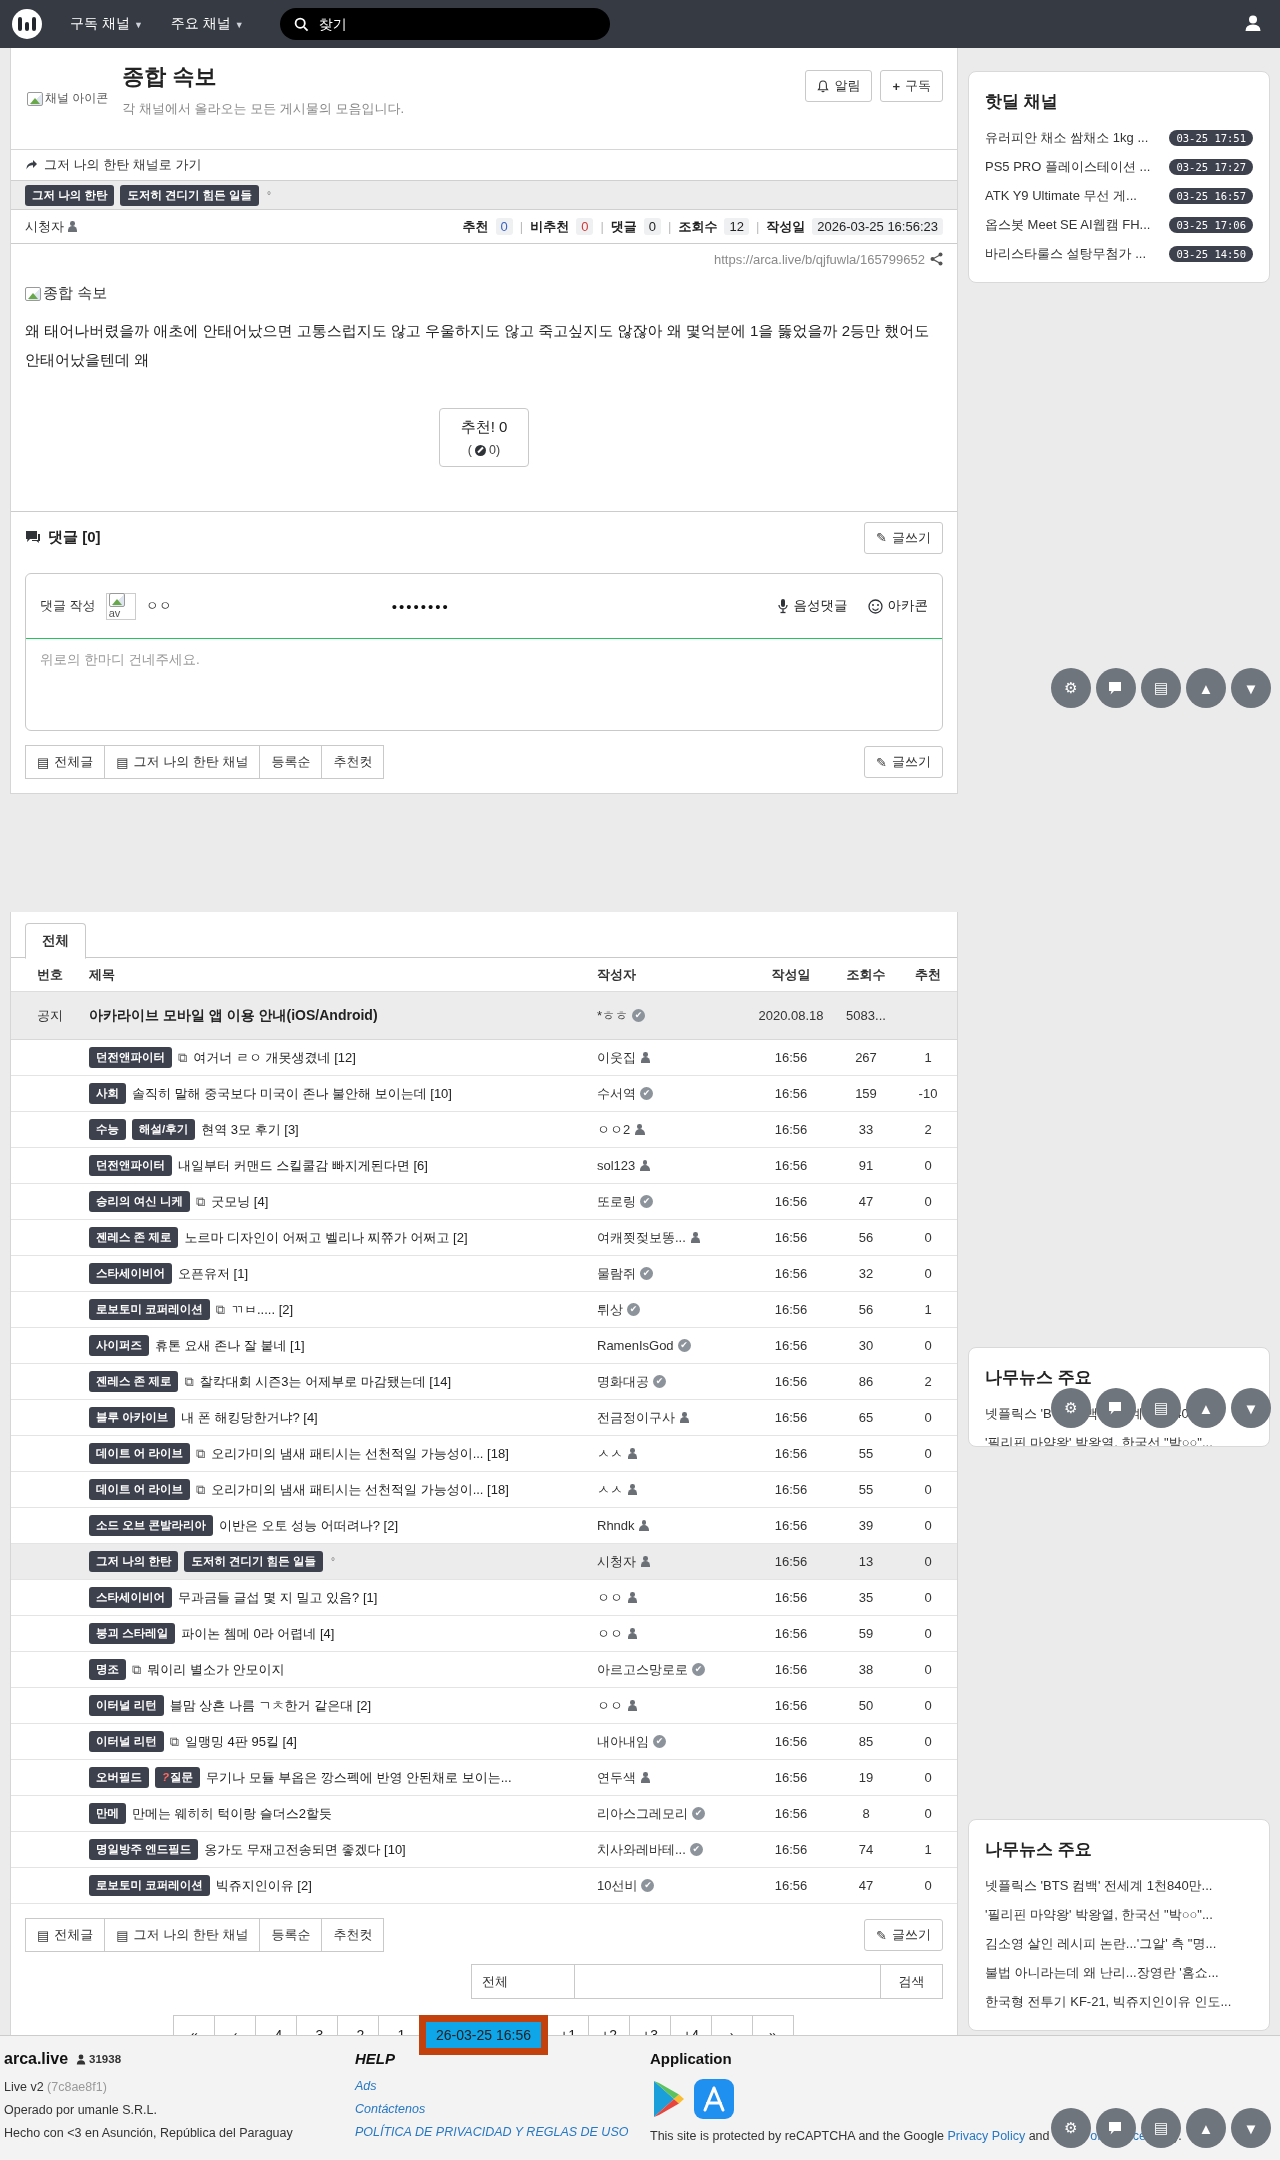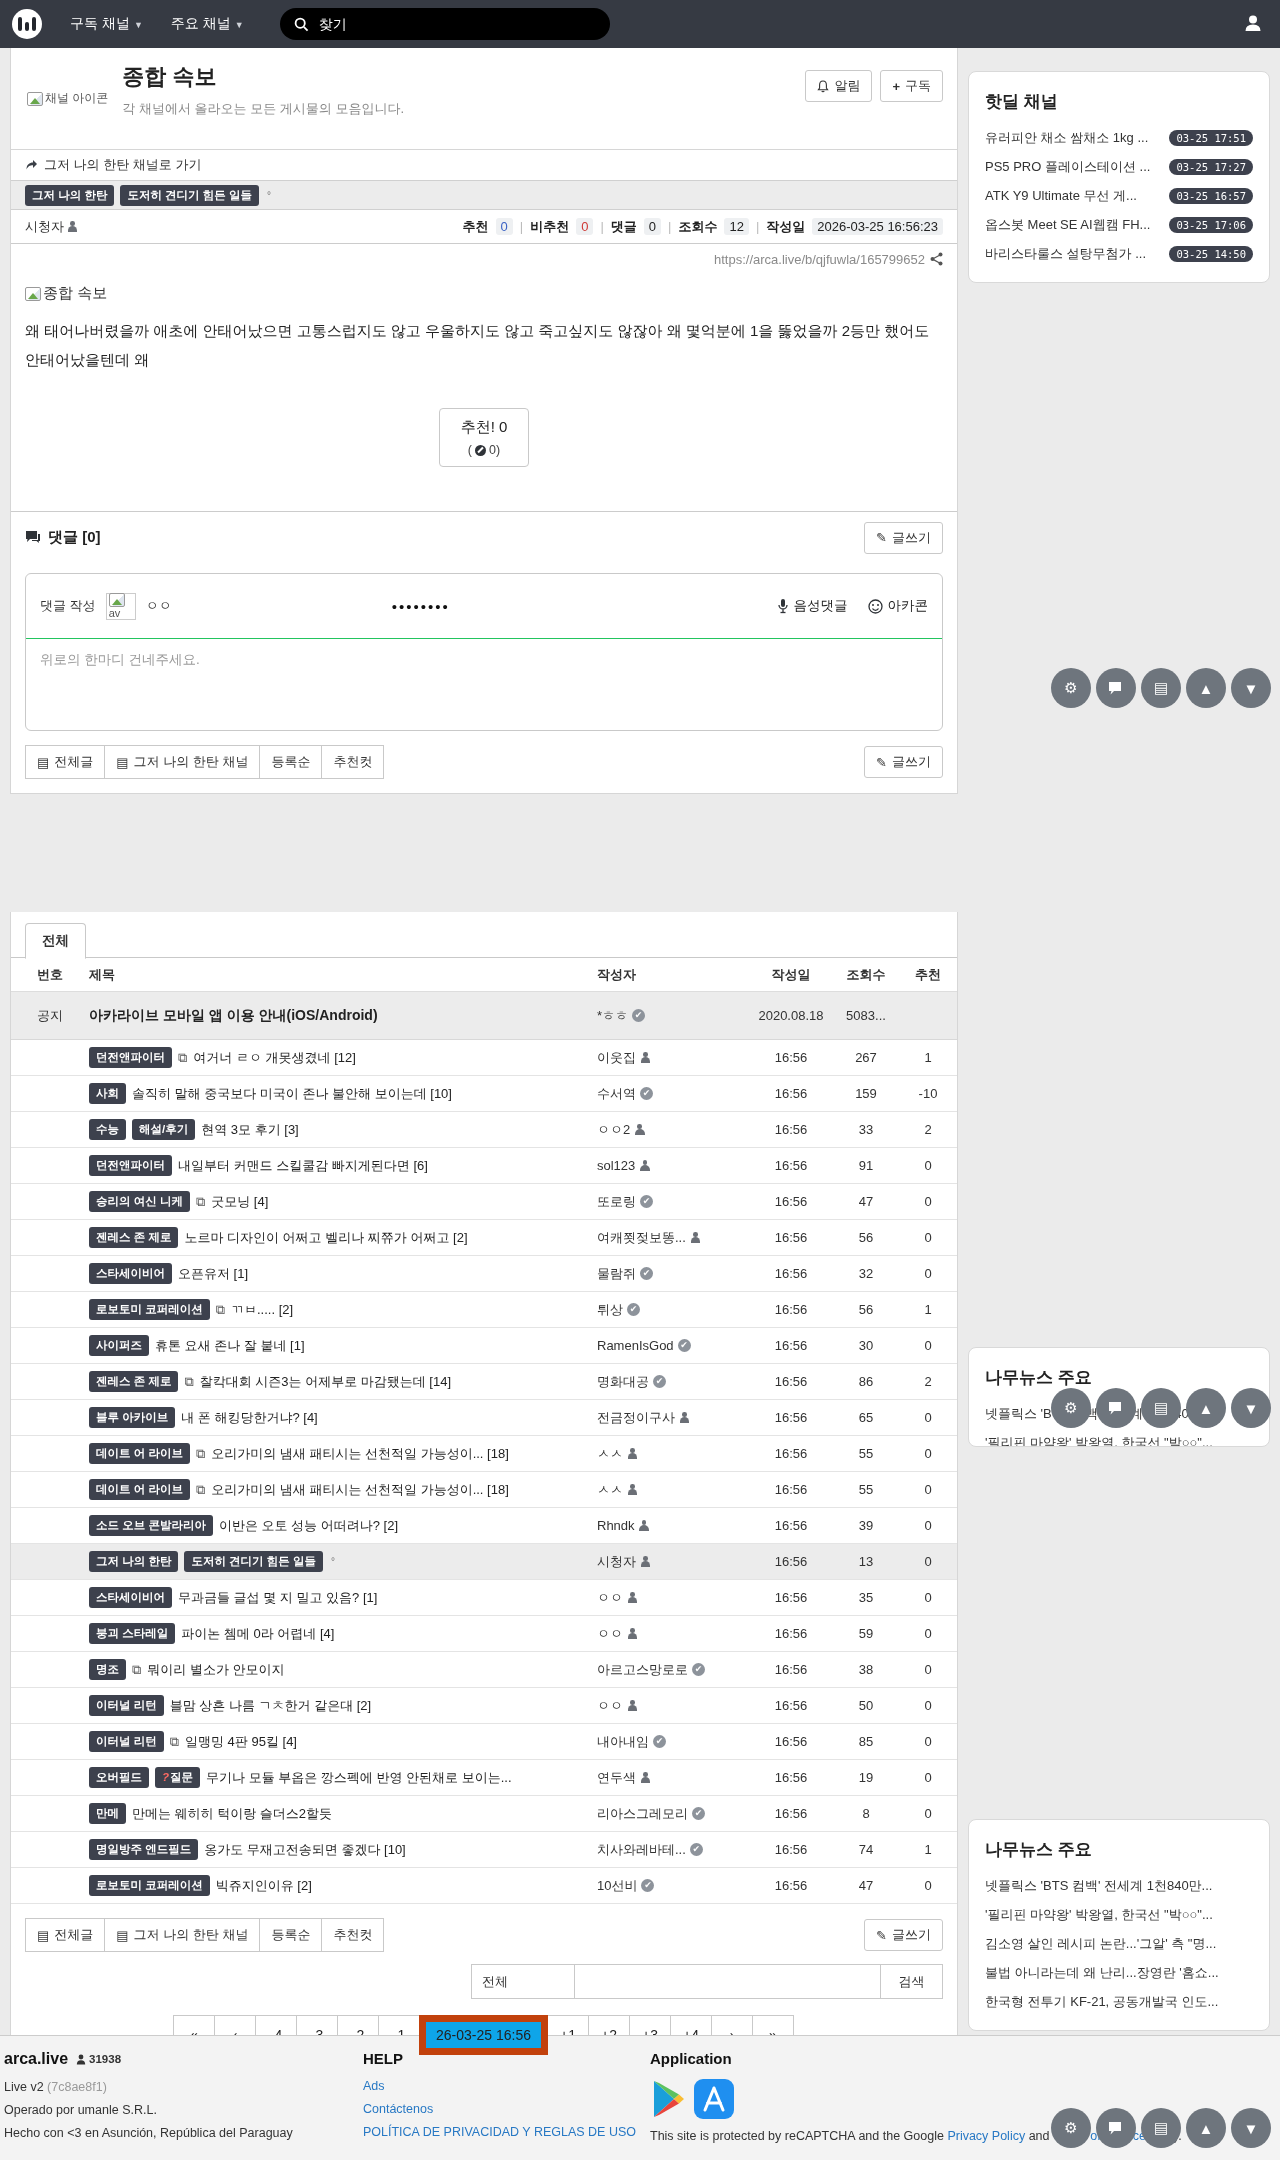--- a/index.html
+++ b/index.html
@@ -122,21 +122,21 @@
   .fab-group { position:absolute; left:1051px; display:flex; gap:5px; z-index:40; }
   .fab { width:40px; height:40px; border-radius:50%; background:#6e757d; color:#fff; display:flex; align-items:center; justify-content:center; font-size:15px; cursor:pointer; }
   .fab svg { display:block; }
 
   
   .footer { position:absolute; top:2035px; left:0; width:1280px; height:125px; background:#f3f3f3; border-top:1px solid #ccc; }
   .fc { position:absolute; top:14px; font-size:12.5px; color:#333; }
   .fc h4 { font-size:15px; font-weight:bold; margin-bottom:12px; color:#111; }
   .fc .ln { margin-bottom:9px; }
   .flink { color:#2778c4; cursor:pointer; }
-  #fc1 { left:4px; } #fc2 { left:363px; } #fc3 { left:650px; }
+  #fc1 { left:4px; } #fc2 { left:355px;font-style:italic; } #fc3 { left:650px; }
   .brandrow { display:flex; align-items:center; gap:8px; margin-bottom:12px; }
   .brand { font-size:16px; font-weight:bold; color:#111; }
   .ucount { font-size:11.5px; font-weight:bold; color:#333; display:flex; align-items:center; gap:3px; }
   .gray { color:#999; }
   .appicons { display:flex; gap:8px; margin-bottom:10px; }
   .recap { font-size:12.5px; color:#333; white-space:nowrap; }
 </style>
 </head>
 <body>
 
@@ -774,21 +774,21 @@
     <span class="news-item">넷플릭스 'BTS 컴백' 전세계 1천840만...</span>
     <span class="news-item">'필리핀 마약왕' 박왕열, 한국선 "박○○"...</span>
   </div>
 
   <div class="scard" id="news2">
     <h3>나무뉴스 주요</h3>
     <span class="news-item">넷플릭스 'BTS 컴백' 전세계 1천840만...</span>
     <span class="news-item">'필리핀 마약왕' 박왕열, 한국선 "박○○"...</span>
     <span class="news-item">김소영 살인 레시피 논란...'그알' 측 "명...</span>
     <span class="news-item">불법 아니라는데 왜 난리...장영란 '홈쇼...</span>
-    <span class="news-item">한국형 전투기 KF-21, 공동개발국 인도...</span>
+    <span class="news-item">한국형 전투기 KF-21, 빅쥬지인이유 인도...</span>
   </div>
 </div>
 
 <div class="fab-group" style="top:668px;">
   <span class="fab">
       <span>⚙</span>
     </span>
   <span class="fab">
       <svg width="16" height="15" viewBox="0 0 16 15">
         <path d="M1 1 H13 V10 H6 L2.5 13.5 L3.5 10 H1 Z" fill="#fff"></path>

